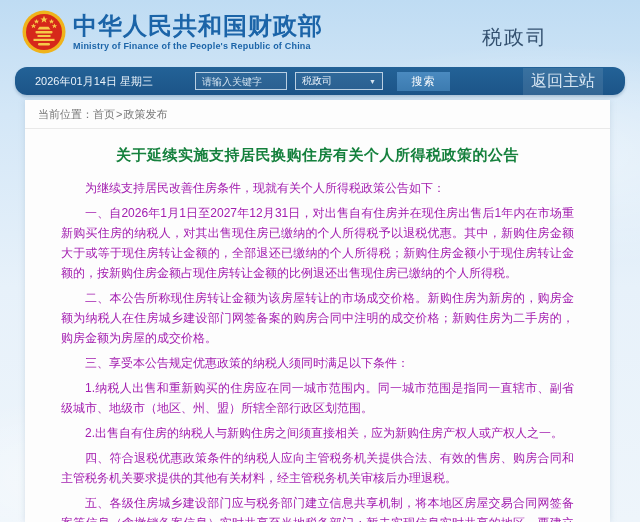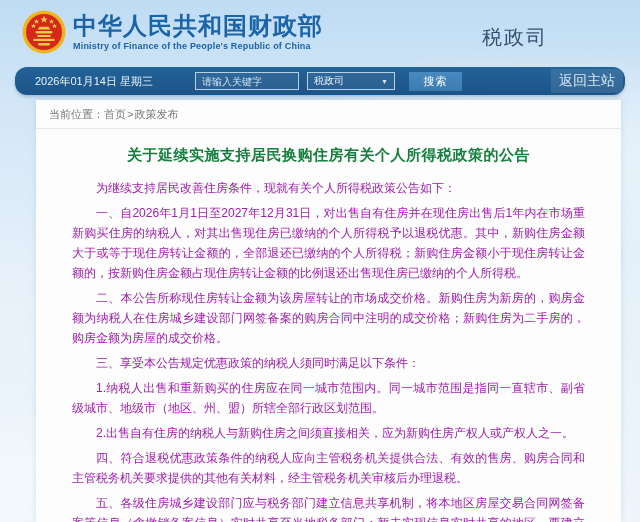--- a/index.html
+++ b/index.html
@@ -37,49 +37,49 @@
   .navbar {
     position: absolute; left: 15px; top: 67px; width: 610px; height: 28px;
     background: linear-gradient(180deg, #236297 0%, #1c5488 100%);
     display: flex; align-items: center;
     box-shadow: 0 2px 3px rgba(40,80,120,0.25);
     border-radius: 12px;
   }
   .nav-date { color: #e9f2fa; font-size: 11px; margin-left: 20px; white-space: nowrap; }
   .search-group { display: flex; align-items: center; margin-left: 42px; }
   .search-input {
-    width: 104px; height: 18px; background: rgba(255,255,255,0.06);
+    width: 92px; height: 18px; background: rgba(255,255,255,0.06);
     border: 1px solid #b9cfe2; color: #eaf2fa; font-size: 10px;
     padding: 0 6px; outline: none; font-family: inherit;
   }
   .search-input::placeholder { color: #cfe0ee; }
   .search-select {
     width: 88px; height: 18px; margin-left: 8px;
     border: 1px solid #b9cfe2; background: rgba(255,255,255,0.06);
     color: #eaf2fa; font-size: 10px; display: flex; align-items: center;
     justify-content: space-between; padding: 0 6px; cursor: pointer;
   }
   .caret { font-size: 7px; color: #d7e5f1; }
   .search-btn {
     margin-left: 14px; width: 53px; height: 19px;
     background: linear-gradient(180deg, #4a8ac0 0%, #3c7bb0 100%);
     color: #ffffff; font-size: 11px; border: none; cursor: pointer;
     display: flex; align-items: center; justify-content: center;
     font-family: inherit; letter-spacing: 1px;
   }
   .home-link {
-    margin-left: auto; margin-right: 2px;
+    margin-left: auto; margin-right: 22px;
     background: rgba(255,255,255,0.10);
-    color: #d6e5f2; font-size: 14px; padding: 3px 8px;
+    color: #d6e5f2; font-size: 16px; padding: 3px 8px;
     text-decoration: none; cursor: pointer; white-space: nowrap;
   }
 
   
   .panel {
-    position: absolute; left: 36px; top: 100px; width: 585px; height: 422px;
+    position: absolute; left: 25px; top: 100px; width: 585px; height: 422px;
     background: #fdfdfd; box-shadow: 0 0 6px rgba(120,150,180,0.25);
     overflow: hidden;
   }
   .breadcrumb {
     height: 29px; display: flex; align-items: center;
     padding-left: 13px; border-bottom: 1px solid #e9e9e9;
     font-size: 11px; color: #777;
   }
   .breadcrumb a { color: #777; text-decoration: none; cursor: pointer; }
   .bc-sep { margin: 0 1px; }

